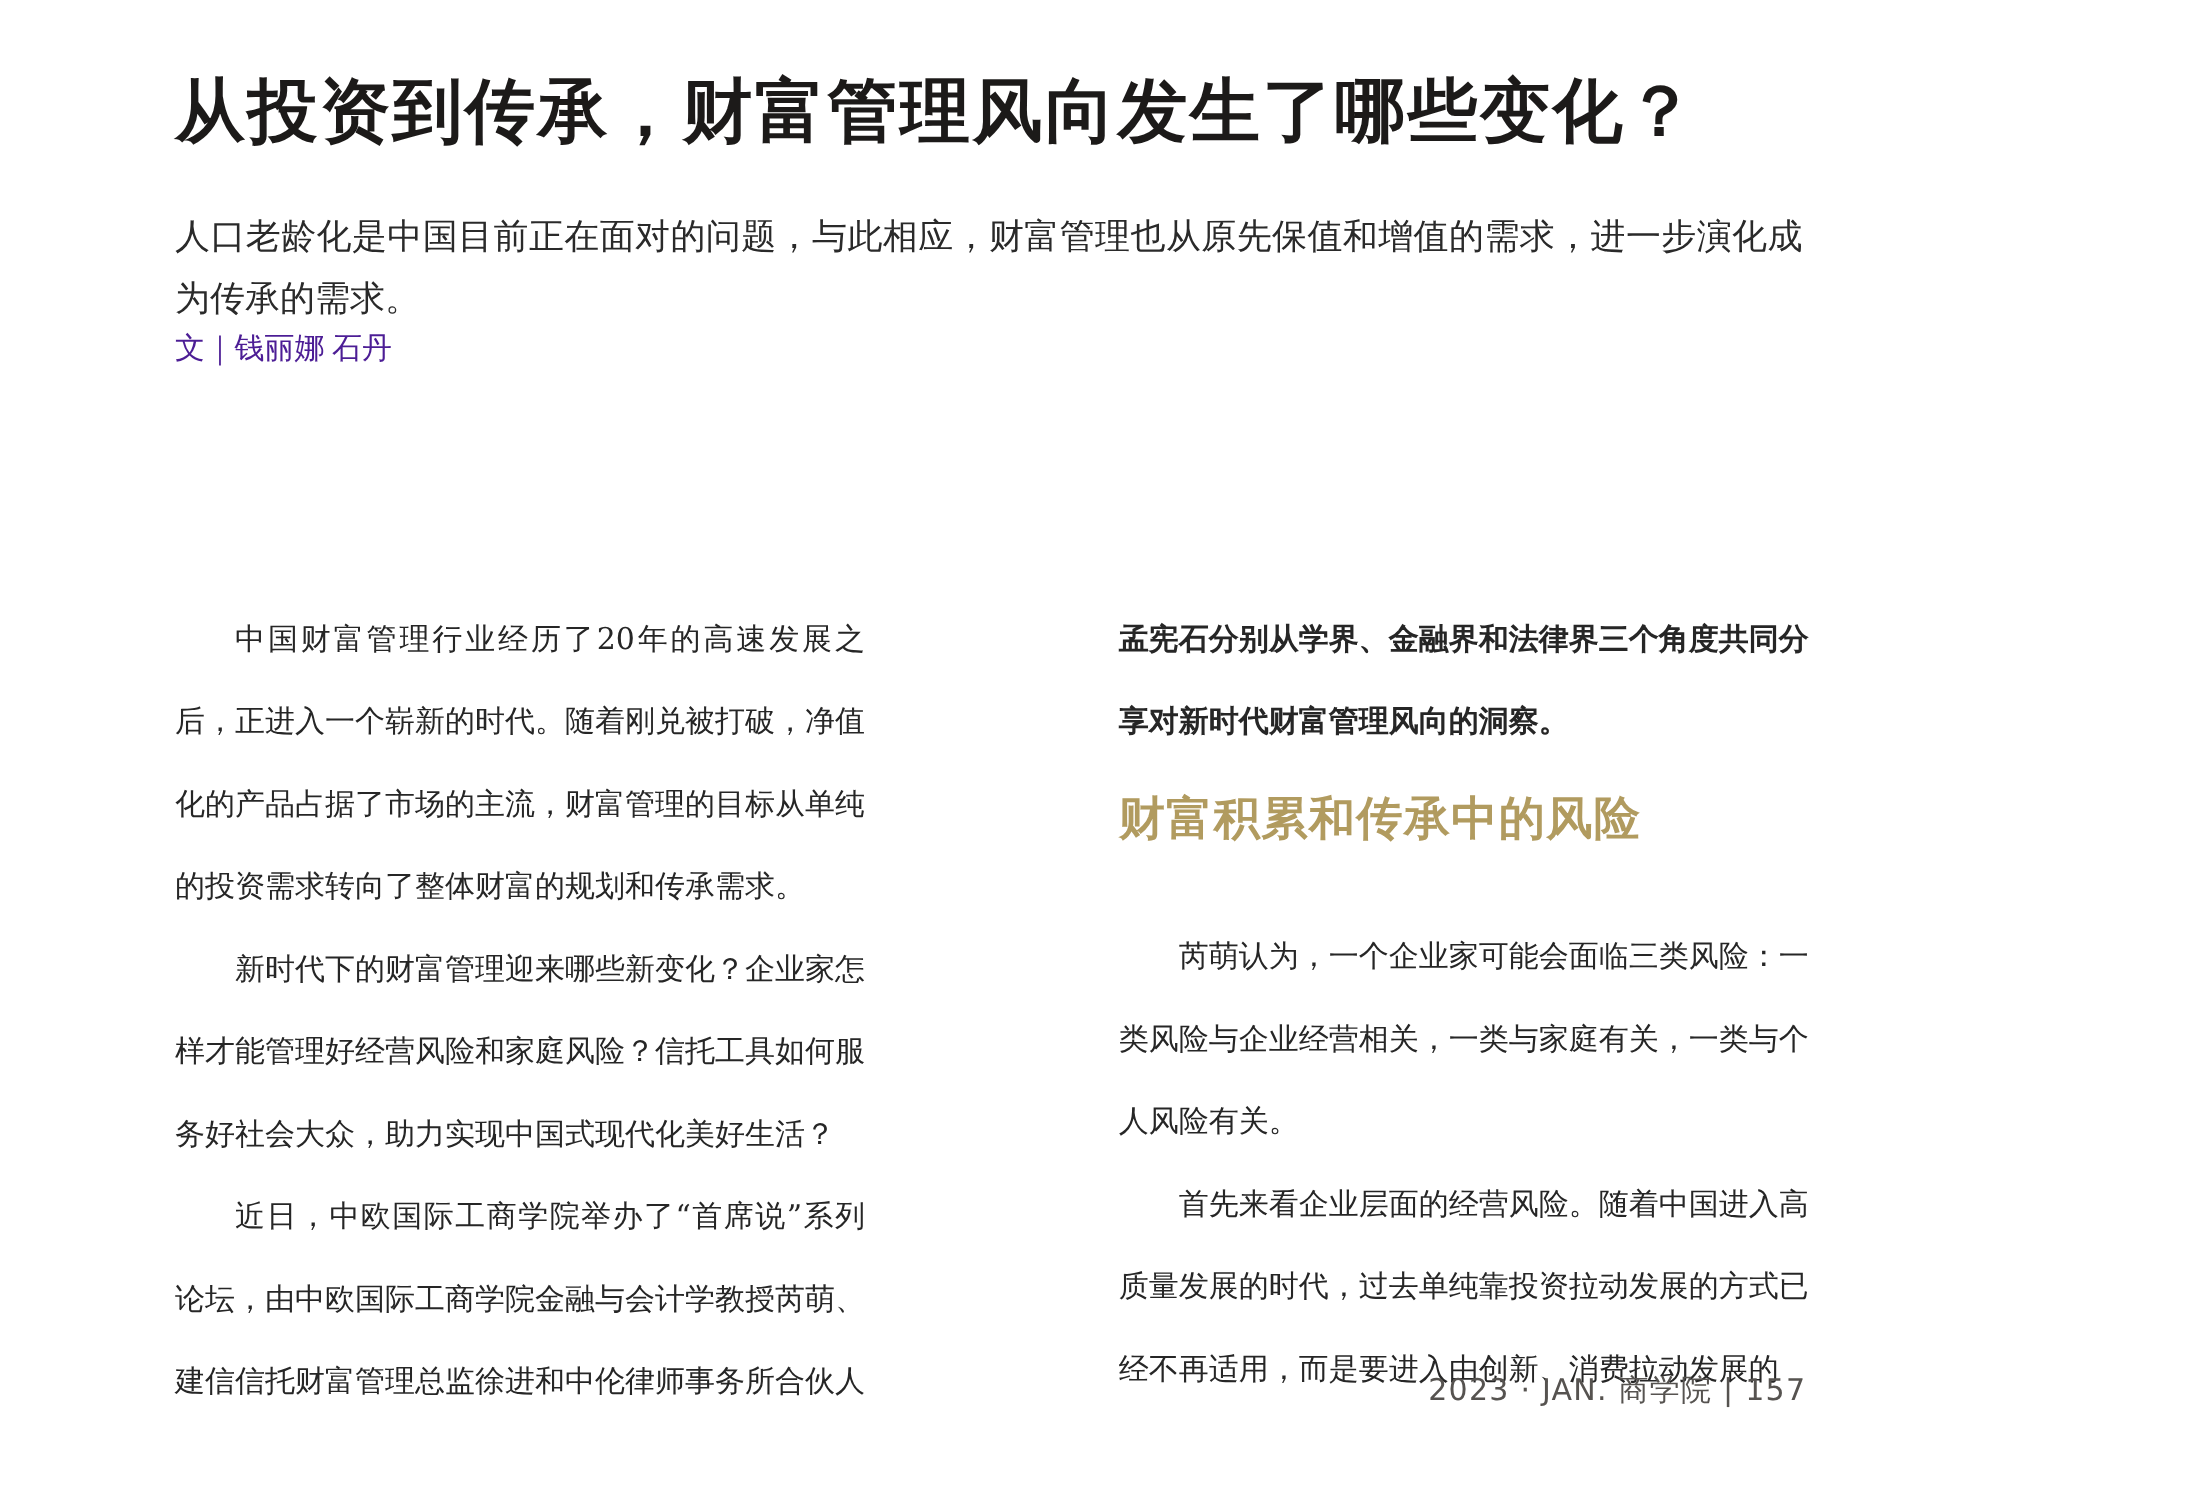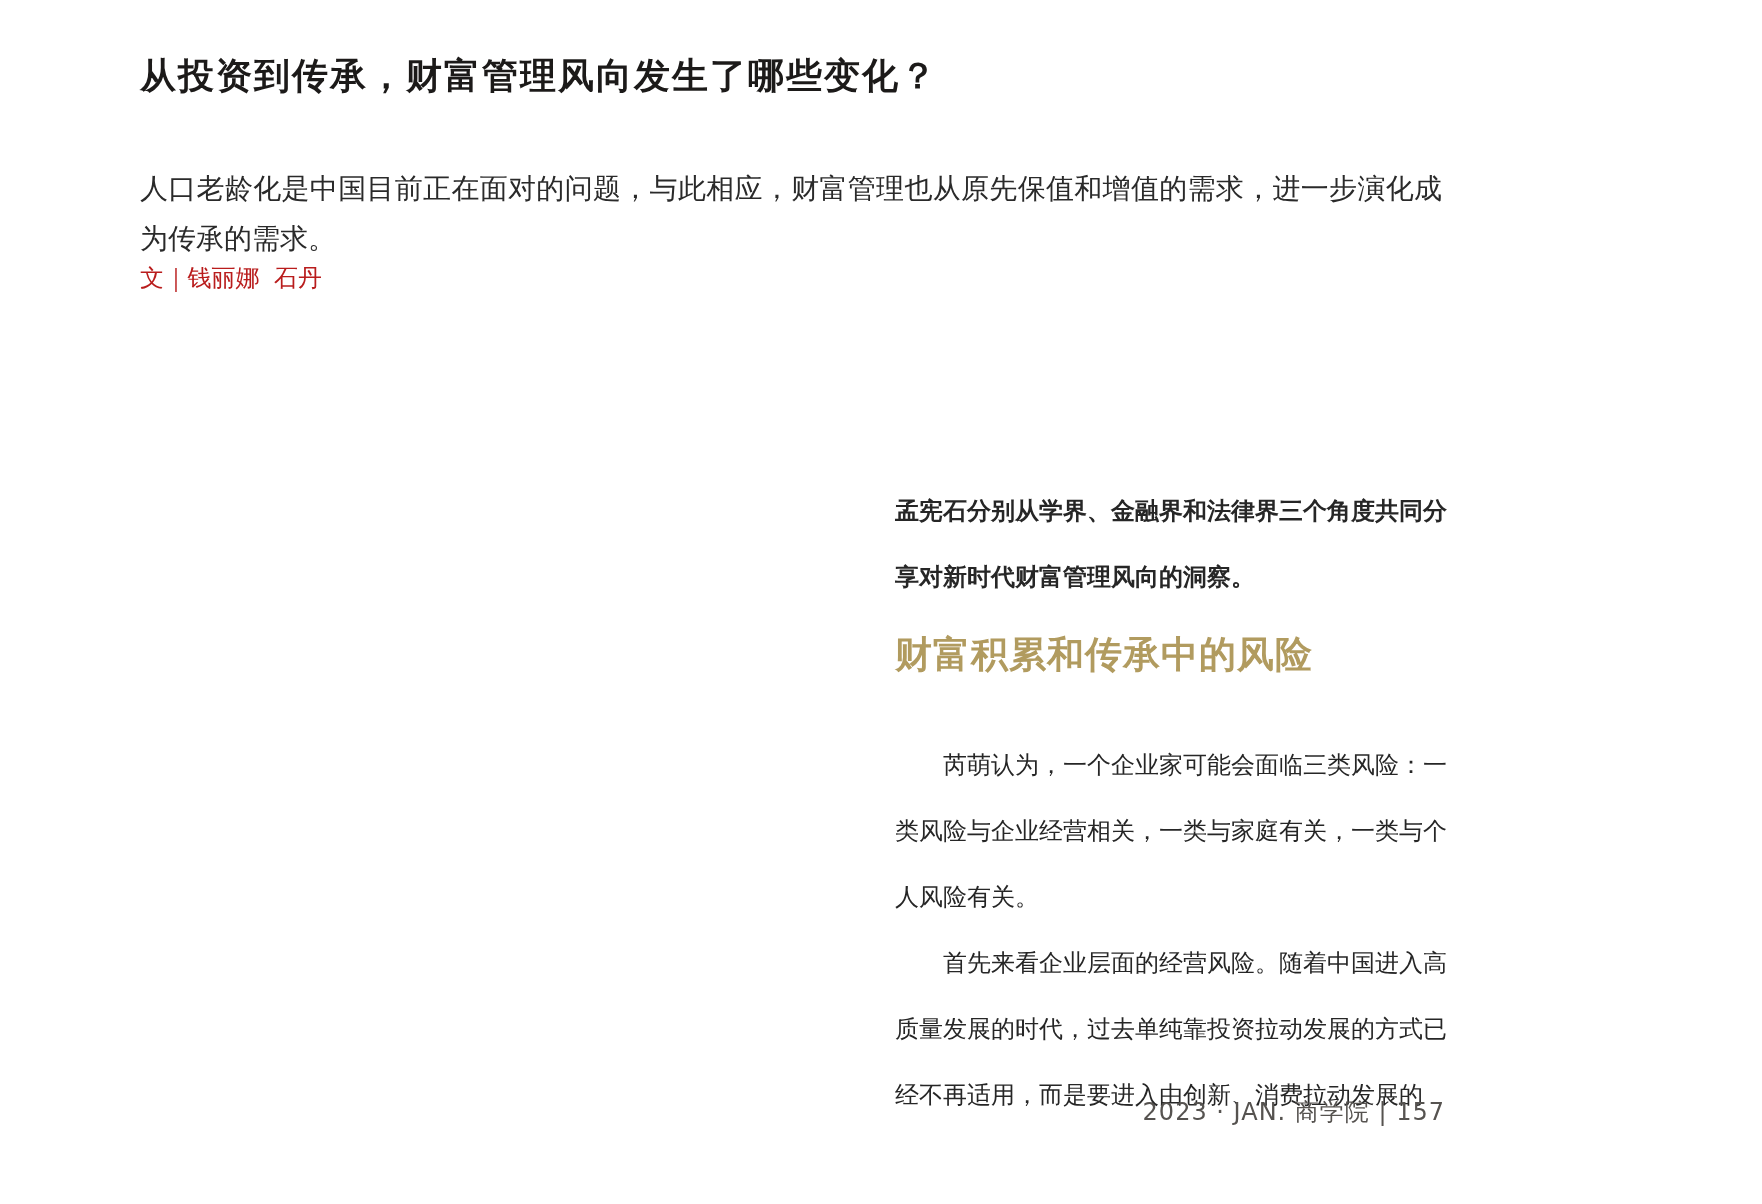--- a/index.html
+++ b/index.html
@@ -16,21 +16,21 @@
     font-family: "DejaVu Serif", "Liberation Serif", serif;
     color: #262626;
   }
   .title {
     position: absolute;
     left: 140px;
     top: 52px;
     margin: 0;
     width: 1500px;
     font-family: Liberation Sans, sans-serif;
-    font-size: 36px;
+    font-size: 56px;
     font-weight: 700;
     letter-spacing: 2px;
     color: #1c1a19;
     white-space: nowrap;
   }
   .lead {
     position: absolute;
     left: 140px;
     top: 164px;
     width: 1302px;
@@ -38,23 +38,23 @@
     font-size: 28px;
     line-height: 50px;
     text-align: justify;
     color: #2a2a2a;
     font-weight: 400;
   }
   .byline {
     position: absolute;
     left: 140px;
     top: 262px;
-    font-family: Liberation Mono, monospace;
+    font-family: Liberation Serif, serif;
     font-size: 24px;
-    color: #b91c1c;
+    color: #4c1d95;
   }
   .col {
     position: absolute;
     top: 478px;
     width: 552px;
     font-size: 24px;
     line-height: 66px;
     text-align: justify;
     color: #262626;
   }
@@ -89,20 +89,25 @@
 <body>
 
 <div class="page">
 
   <h1 class="title">从投资到传承，财富管理风向发生了哪些变化？</h1>
 
   <p class="lead">人口老龄化是中国目前正在面对的问题，与此相应，财富管理也从原先保值和增值的需求，进一步演化成为传承的需求。</p>
 
   <div class="byline">文｜钱丽娜 石丹</div>
 
+  <div class="col col-left">
+    <p class="body-p">中国财富管理行业经历了20年的高速发展之后，正进入一个崭新的时代。随着刚兑被打破，净值化的产品占据了市场的主流，财富管理的目标从单纯的投资需求转向了整体财富的规划和传承需求。</p>
+    <p class="body-p">新时代下的财富管理迎来哪些新变化？企业家怎样才能管理好经营风险和家庭风险？信托工具如何服务好社会大众，助力实现中国式现代化美好生活？</p>
+    <p class="body-p">近日，中欧国际工商学院举办了“首席说”系列论坛，由中欧国际工商学院金融与会计学教授芮萌、建信信托财富管理总监徐进和中伦律师事务所合伙人</p>
+  </div>
 
   <div class="col col-right">
     <p class="body-p no-indent">孟宪石分别从学界、金融界和法律界三个角度共同分享对新时代财富管理风向的洞察。</p>
     <h2 class="section-heading">财富积累和传承中的风险</h2>
     <p class="body-p">芮萌认为，一个企业家可能会面临三类风险：一类风险与企业经营相关，一类与家庭有关，一类与个人风险有关。</p>
     <p class="body-p">首先来看企业层面的经营风险。随着中国进入高质量发展的时代，过去单纯靠投资拉动发展的方式已经不再适用，而是要进入由创新、消费拉动发展的</p>
   </div>
 
   <div class="footer">2023 · JAN. 商学院 | 157</div>
 

